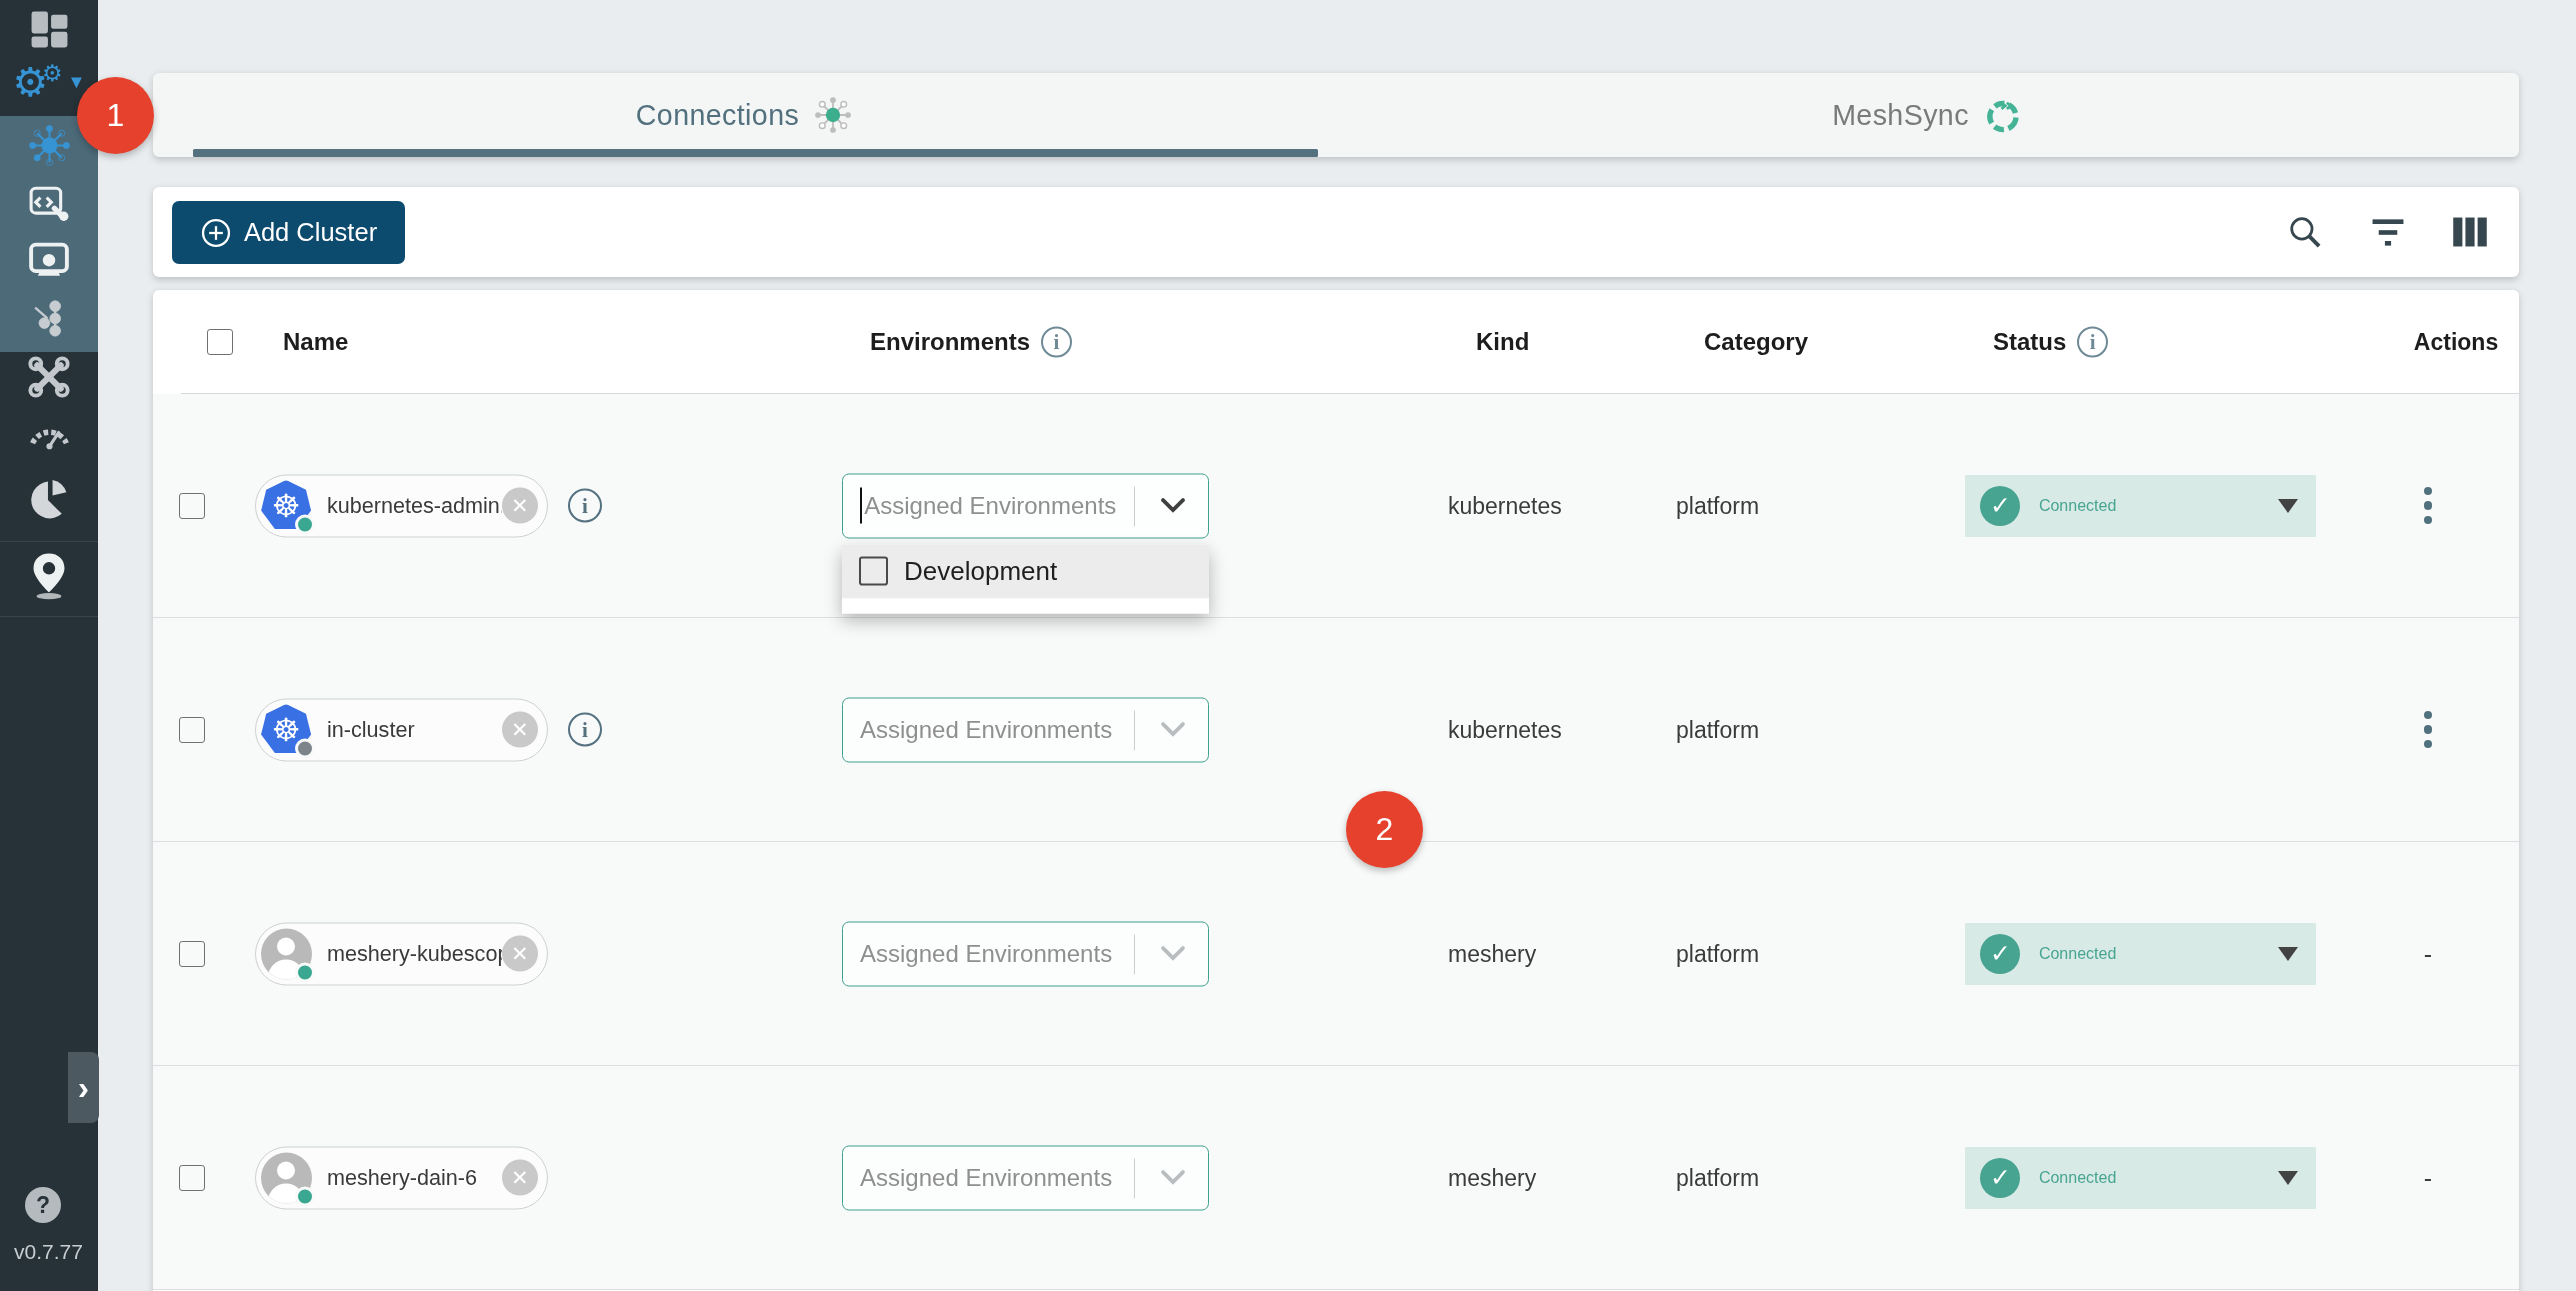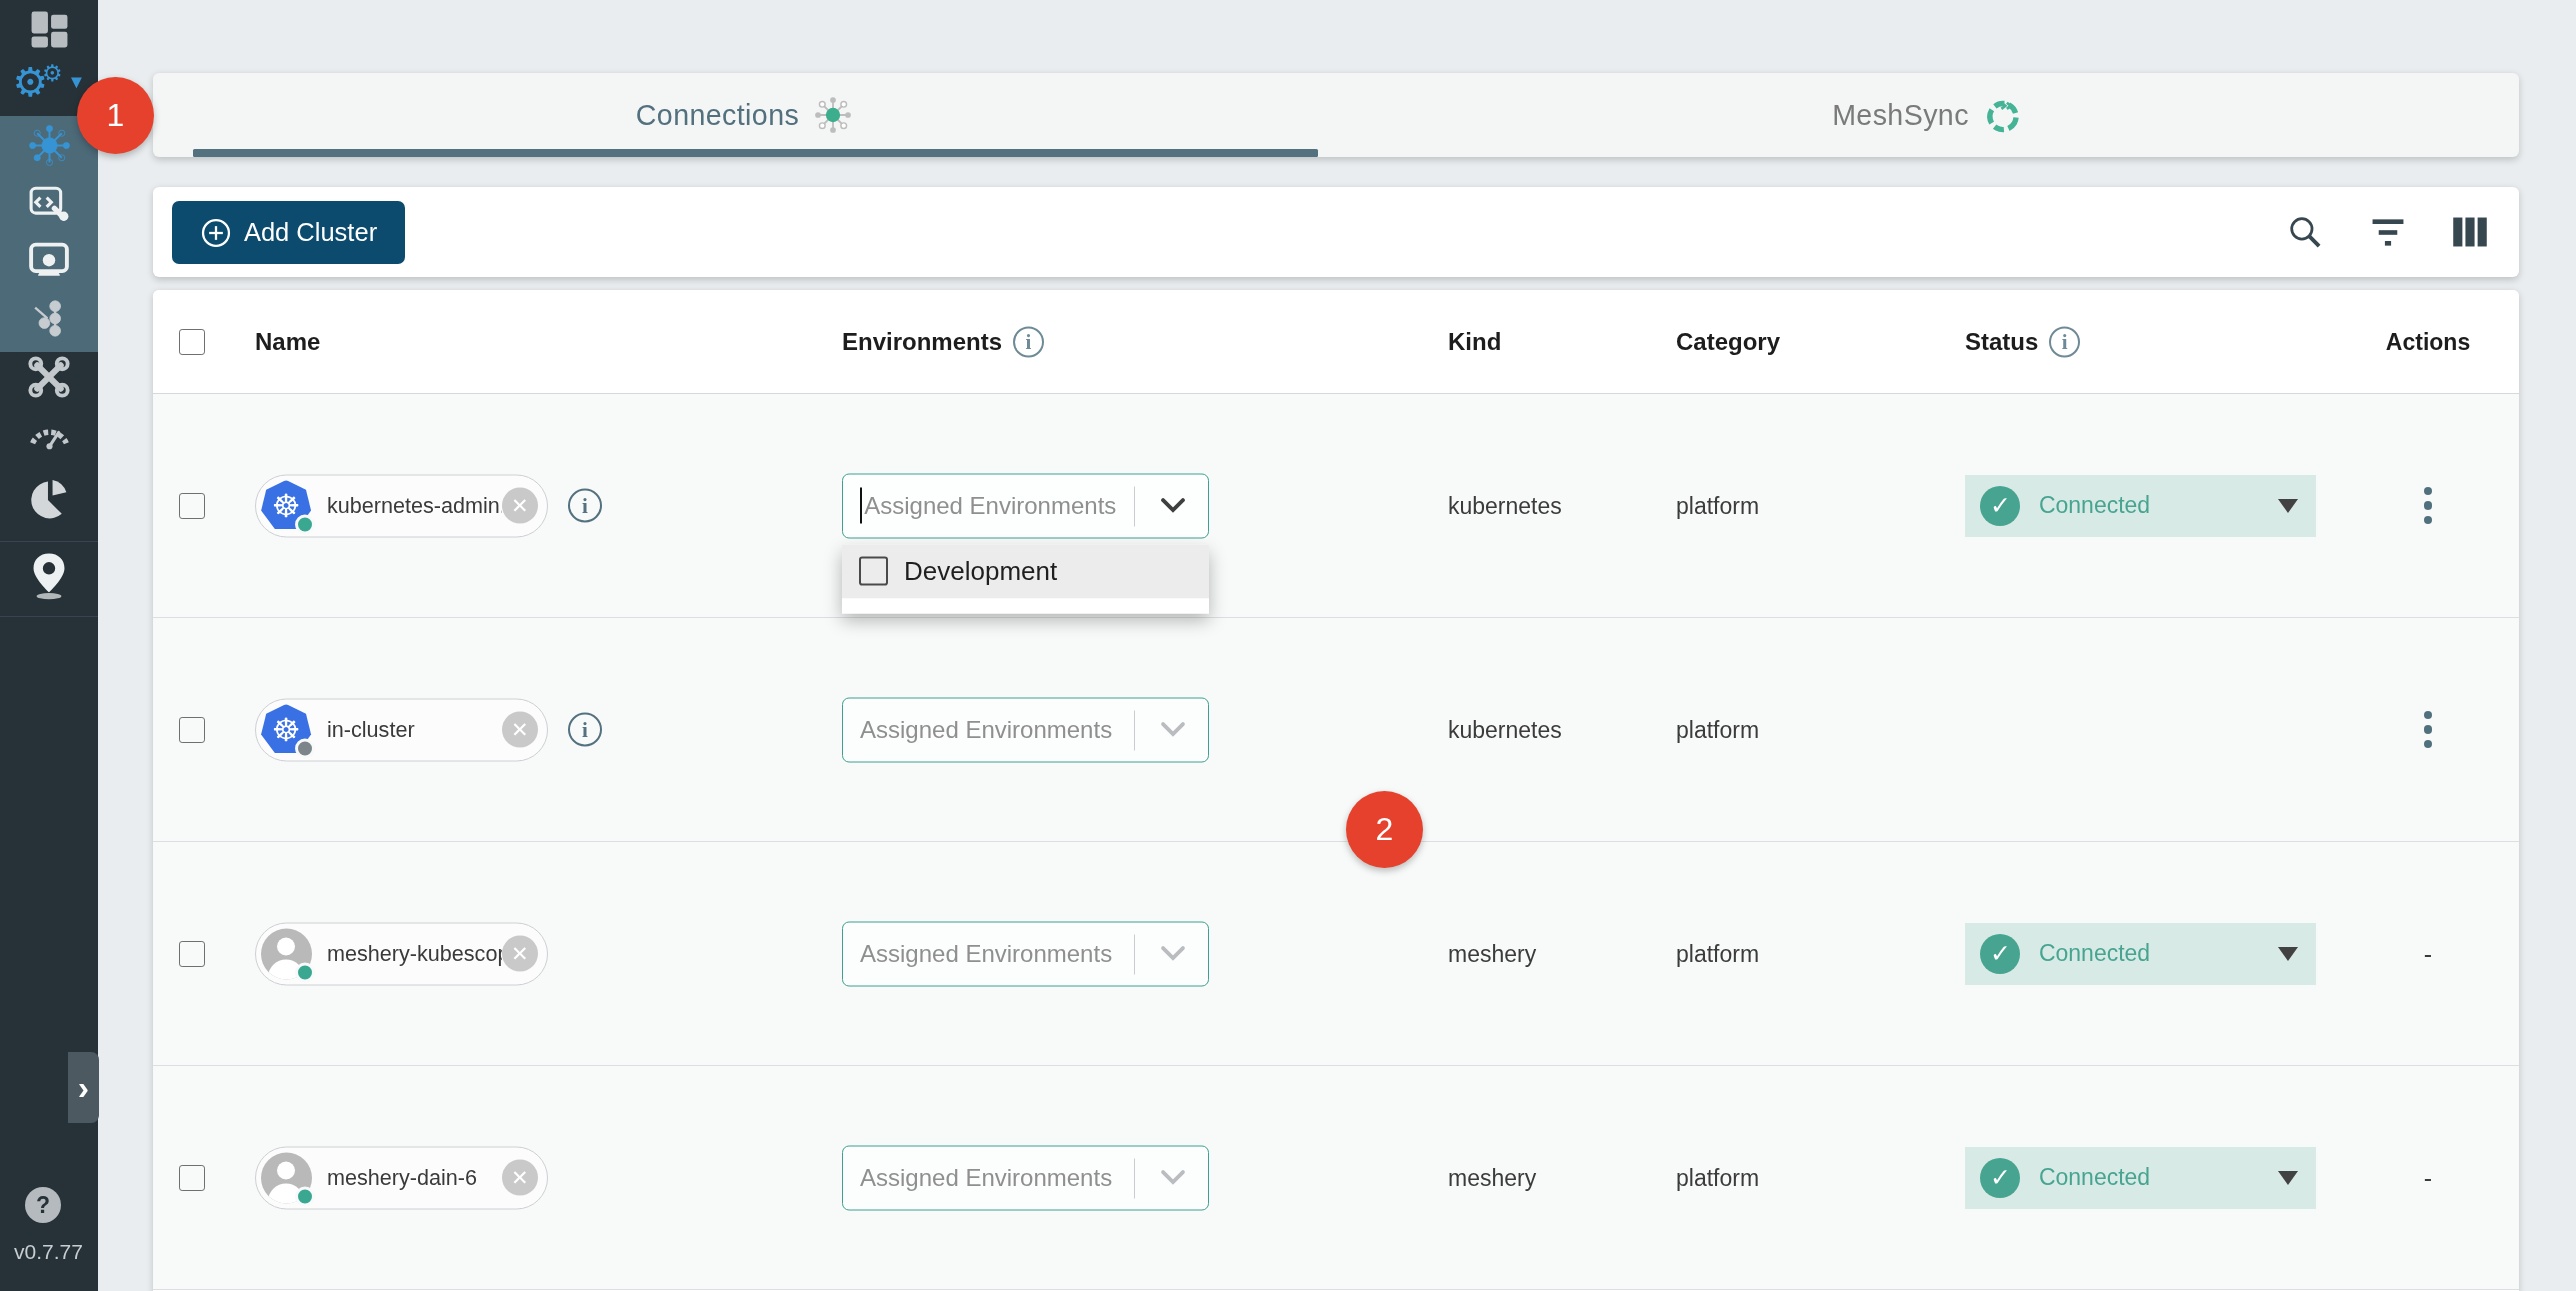--- a/index.html
+++ b/index.html
@@ -30,21 +30,21 @@
   .tab-meshsync { color:#7a7a7a; }
   .tab-indicator { position:absolute; bottom:0; left:40px; width:calc(50% - 58px); height:8.5px; background:#54717f; border-radius:1.5px; }
 
   
   .toolbar-card { top:187px; height:90px; display:flex; align-items:center; }
   .add-cluster-btn { position:absolute; left:18.5px; top:14px; height:63px; padding:0 28px; background:#0c4a6e; border:none; border-radius:7px; color:#fff; font-size:25.5px; font-family:inherit; display:flex; align-items:center; gap:12.4px; cursor:pointer; }
   .toolbar-icons { position:absolute; right:32px; top:0; height:90px; display:flex; align-items:center; gap:48px; color:#37474f; }
 
   
   .table-card { top:290px; height:1002px; border-radius:6.2px 6.2px 0 0; overflow:visible; }
-  .thead { position:relative; height:104px; background:#fff; border-bottom:1.5px solid #d6d9db; border-radius:6.2px 6.2px 0 0; }
+  .thead { position:relative; height:104px; background:#fff; border-bottom:1.5px solid #d6d9db; border-radius:6.2px 6.2px 0 0;margin-left:28px; }
   .trow { position:relative; height:224px; background:#f8f9f9; border-bottom:0.8px solid #dcdfe1; }
   .col-check { position:absolute; left:26px; top:50%; transform:translateY(-50%); }
   .col-name { position:absolute; left:102px; top:50%; transform:translateY(-50%); display:flex; align-items:center; gap:20px; }
   .col-env { position:absolute; left:689px; top:50%; transform:translateY(-50%); width:367px; }
   .col-kind { position:absolute; left:1295px; top:50%; transform:translateY(-50%); font-size:23px; color:#3b3b3b; }
   .col-category { position:absolute; left:1523px; top:50%; transform:translateY(-50%); font-size:23px; color:#3b3b3b; }
   .col-status { position:absolute; left:1812px; top:50%; transform:translateY(-50%); width:351px; }
   .col-actions { position:absolute; left:2198px; top:50%; transform:translateY(-50%); width:154px; display:flex; justify-content:center; font-size:25px; color:#3b3b3b; }
   .th { font-size:24px; font-weight:bold; color:#1d1d1d; display:flex; align-items:center; gap:10.8px; }
 
@@ -78,21 +78,21 @@
   .env-option-check { width:29px; height:29px; border:2.7px solid #4a4a4a; border-radius:3.1px; background:transparent; }
   .env-option-label { font-size:26px; color:#1f1f1f; }
   .env-menu-foot { height:15.4px; background:#fff; }
 
   
   .status-chip { width:351px; height:62px; display:flex; align-items:center; padding:0 18.5px 0 15.4px; cursor:pointer; }
   .status-connected { background:#d8eae6; }
   .status-notfound { background:#e2e2e2; }
   .status-icon { width:40px; height:40px; border-radius:50%; flex:0 0 40px; display:flex; align-items:center; justify-content:center; }
   .st-ok { background:#47a491; color:#fff; font-size:25px; font-weight:bold; }
-  .status-label { flex:1; padding-left:18.5px; font-size:23px; }
+  .status-label { flex:1; padding-left:18.5px; font-size:16px; }
   .status-connected .status-label { color:#47a491; }
   .status-notfound .status-label { color:#2f2f2f; }
   .status-arrow { width:0; height:0; border-left:10.8px solid transparent; border-right:10.8px solid transparent; border-top:14px solid #424242; }
 
   .kebab { display:flex; flex-direction:column; gap:6.2px; cursor:pointer; }
   .kebab span { width:8.5px; height:8.5px; border-radius:50%; background:#51707e; }
 
   
   .badge { position:absolute; width:77px; height:77px; border-radius:50%; background:#e6412c; color:#fff; font-size:32px; display:flex; align-items:center; justify-content:center; z-index:60; box-shadow:0 3.1px 7.7px rgba(0,0,0,.25); }
   .badge-1 { left:77px; top:77px; }

